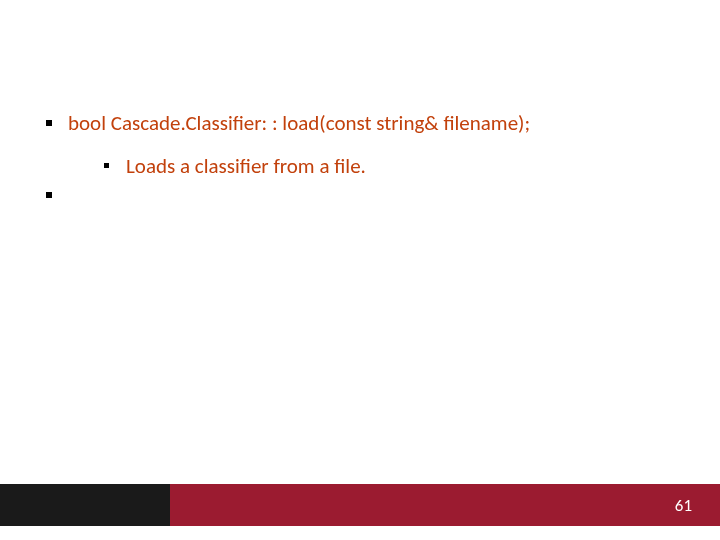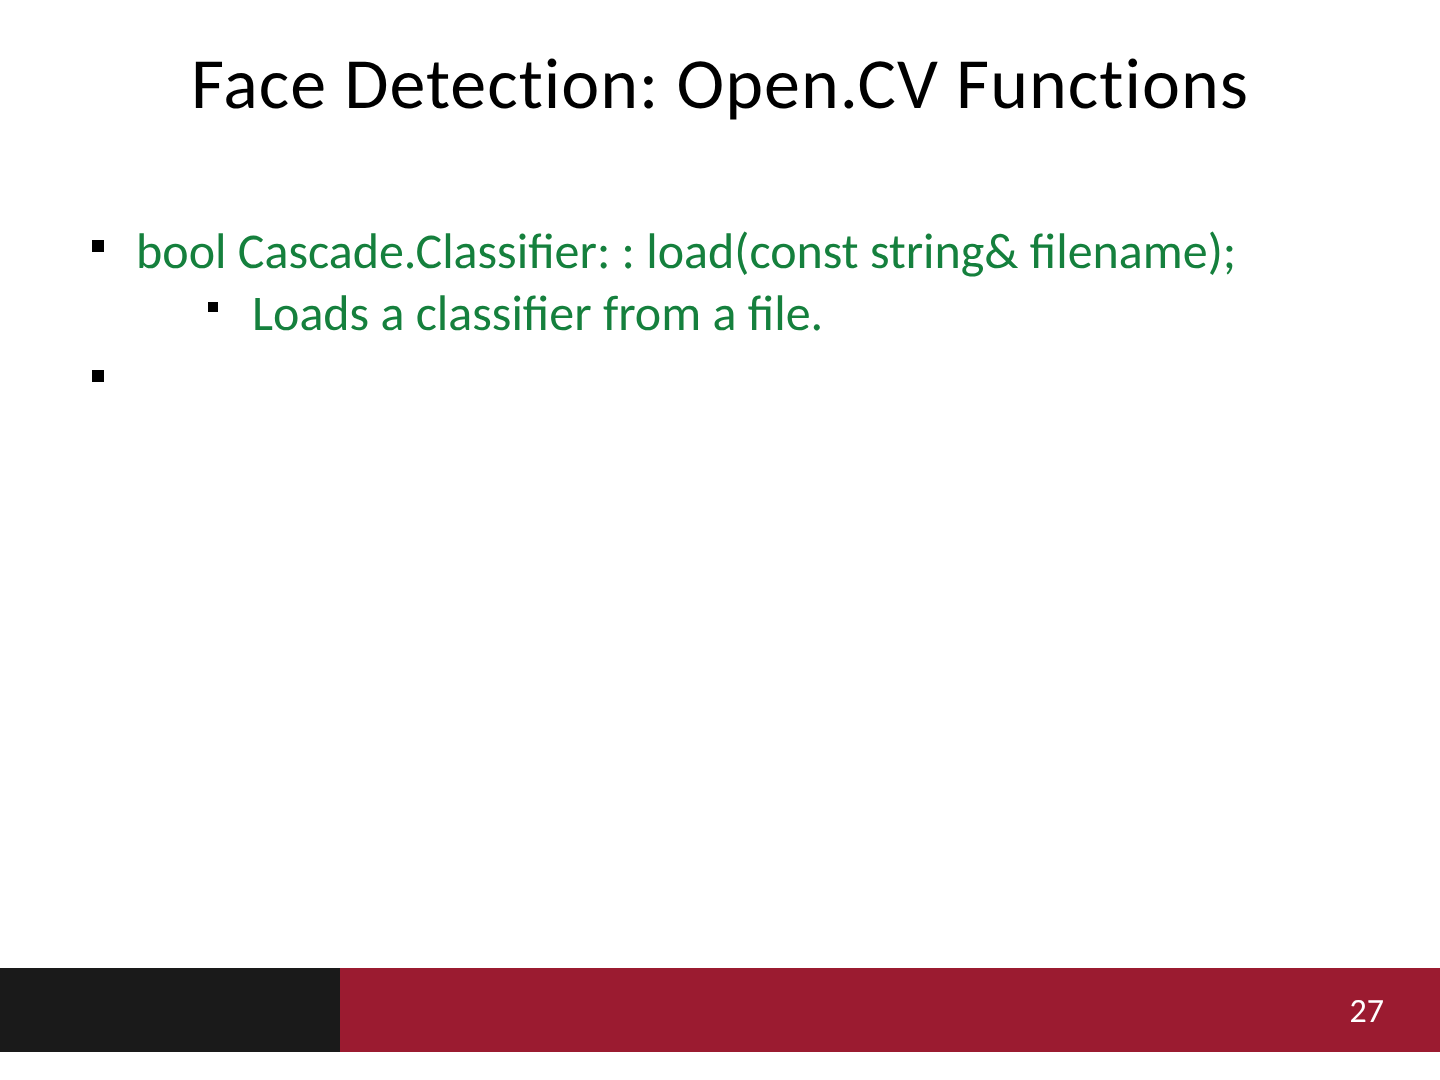--- a/index.html
+++ b/index.html
@@ -24,22 +24,22 @@
     font-size: 36px;
     font-weight: 400;
     color: #000;
     letter-spacing: 0.5px;
   }
   .content {
     position: absolute;
     top: 110px;
     left: 40px;
     right: 32px;
-    font-size: 25px;
-    color: #15803d;
+    font-size: 21px;
+    color: #c2410c;
     line-height: 1.25;
   }
   ul.outer {
     list-style: none;
     padding-left: 0;
   }
   ul.outer > li {
     position: relative;
     padding-left: 28px;
     margin-bottom: 2px;
@@ -49,20 +49,21 @@
     position: absolute;
     left: 6px;
     top: 10px;
     width: 6px;
     height: 6px;
     background: #000;
   }
   ul.inner {
     list-style: none;
     padding-left: 30px;
+    margin-top: 17px;
   }
   ul.inner > li {
     position: relative;
     padding-left: 28px;
   }
   ul.inner > li::before {
     content: "";
     position: absolute;
     left: 6px;
     top: 10px;
@@ -92,34 +93,33 @@
     bottom: 24px;
     font-size: 17px;
     color: #ffffff;
   }
 </style>
 </head>
 <body>
 
 <div class="slide">
 
-  <div class="title">Face Detection: Open.CV Functions</div>
 
   <div class="content">
     <ul class="outer">
       <li>
         <span>bool Cascade.Classifier: : load(const string&amp; filename);</span>
         <ul class="inner">
           <li>
             <span>Loads a classifier from a file.</span>
           </li>
         </ul>
       </li>
       <li>
       </li>
     </ul>
   </div>
 
   <div class="footer-bar"></div>
   <div class="footer-dark"></div>
-  <div class="page-num">27</div>
+  <div class="page-num">61</div>
 
 </div>
 
 </body></html>

